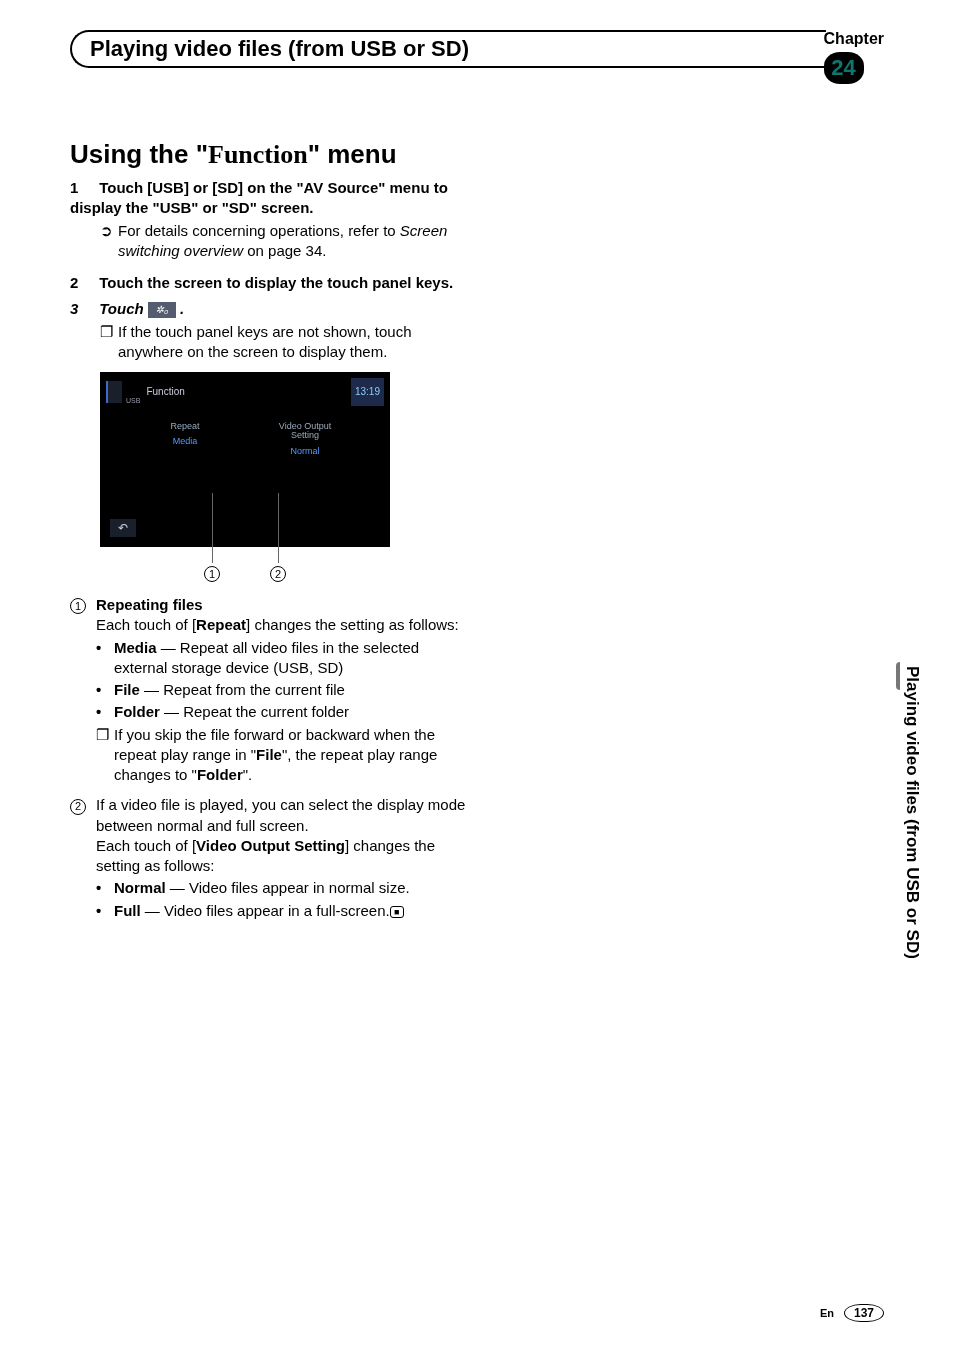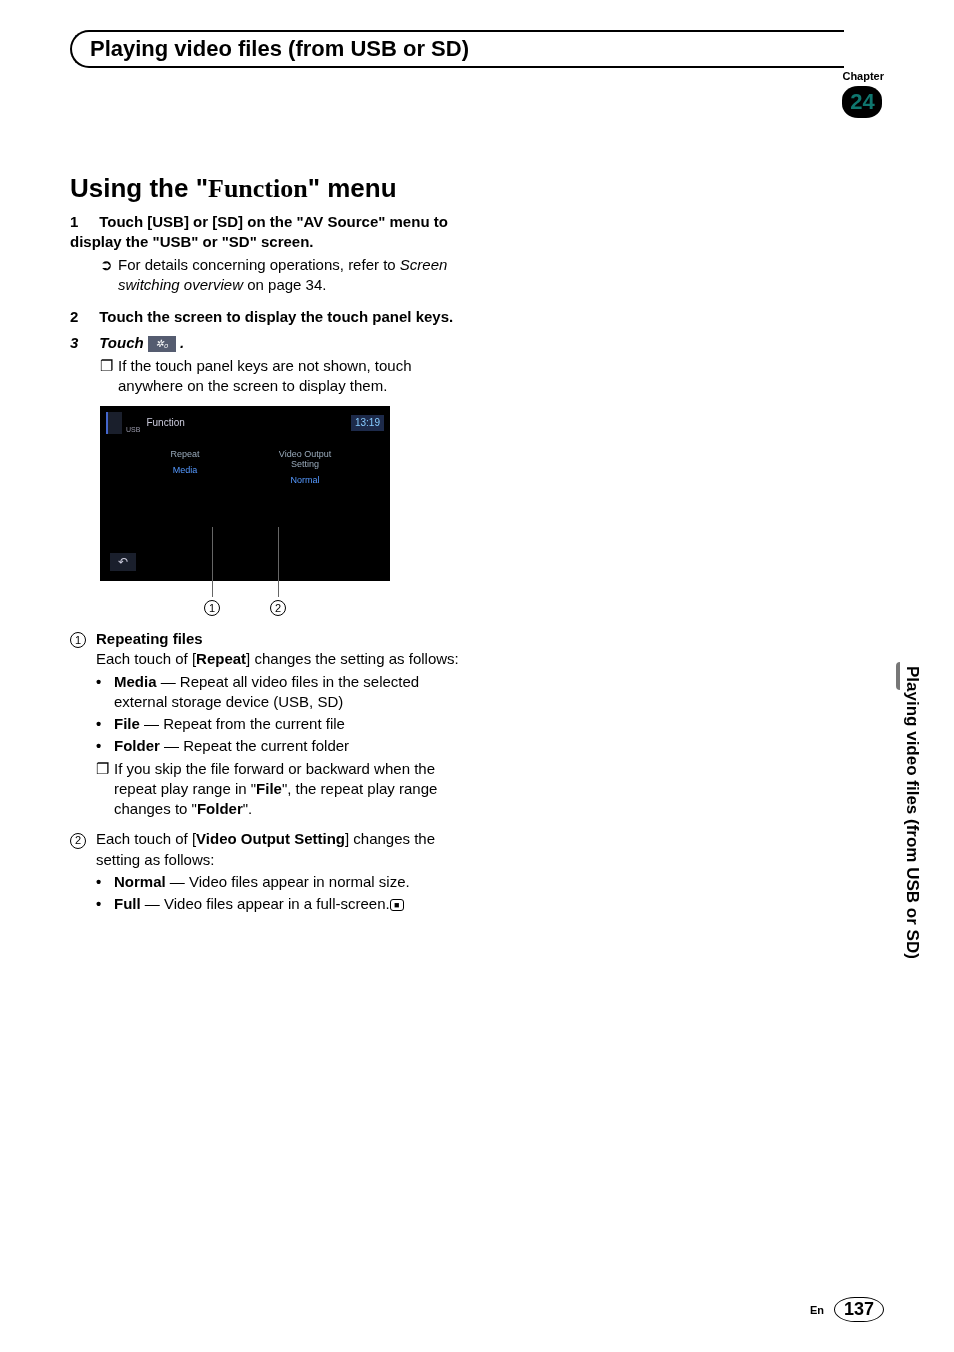--- a/index.html
+++ b/index.html
@@ -6,21 +6,21 @@
   body {
     font-family: Arial, Helvetica, sans-serif;
     width: 954px;
     height: 1352px;
     background: #fff;
     color: #000;
     position: relative;
     padding: 30px 70px 40px 70px;
   }
   .top-area { display: flex; align-items: flex-start; justify-content: space-between; }
-  .chapter-label { font-size: 11px; font-weight: bold; text-align: right; margin-bottom: 4px; margin-top: 40px; }
+  .chapter-label { font-size: 16px; font-weight: bold; text-align: right; margin-bottom: 4px; }
   .badge {
     background: #000; color: #0f766e; font-weight: bold; font-size: 22px;
     width: 40px; height: 32px; border-radius: 16px / 14px;
     display: flex; align-items: center; justify-content: center;
   }
   .header-title-wrap {
     flex: 1; border: 2px solid #000; border-right: none;
     border-radius: 20px 0 0 20px; padding: 4px 18px; margin-right: -2px;
   }
   .header-title { font-size: 22px; font-weight: bold; }
@@ -39,21 +39,21 @@
     font-size: 10px; vertical-align: middle; padding-bottom:1px;
   }
   .screenshot {
     width: 290px; height: 175px; background: #000; color: #aab;
     margin: 10px 0 6px 30px; position: relative; font-size: 10px;
   }
   .ss-topbar { display: flex; align-items: center; padding: 6px 6px 10px 6px; }
   .ss-usb { background:#1a1f2c; width:16px; height:22px; margin-right:4px; border-left:2px solid #46c;}
   .ss-usb-lbl { font-size:7px; color:#99a; margin-right:6px; align-self:flex-end;}
   .ss-func { color:#ccd; }
-  .ss-time { margin-left:auto; background:#1d2a4a; color:#8cf; padding:1px 4px; }
+  .ss-time { margin-left:auto; background:#1d2a4a; color:#8cf; padding:7px 4px; }
   .ss-cols { display:flex; justify-content:center; gap:40px; margin-top:6px;}
   .ss-col { text-align:center; width:80px;}
   .ss-col-top { color:#9ab; font-size:9px; line-height:1.1;}
   .ss-col-val { color:#59f; font-size:9px; margin-top:4px;}
   .ss-back {
     position:absolute; left:10px; bottom:10px; width:26px; height:18px;
     background:#1a1f2c; color:#ccd; display:flex; align-items:center; justify-content:center;
     font-size:12px;
   }
   .callout-lines { position:relative; margin-left:30px; width:290px; height:18px;}
@@ -80,21 +80,21 @@
   }
   .sidebar-tab { width:10px; height:28px; background:#777; border-radius:5px 0 0 5px; margin-top:2px;}
   .sidebar-text {
     writing-mode: vertical-rl; font-weight:bold; font-size:17px;
     background:#fff; padding:6px 2px;
   }
   .footer { position:absolute; bottom:30px; right:70px; display:flex; align-items:center; gap:10px;}
   .footer-en { font-size:11px; font-weight:bold;}
   .footer-page {
     border:1.5px solid #000; border-radius:50%/60%; padding:1px 9px;
-    font-size:18px; font-weight:bold;
+    font-size:12px; font-weight:bold;
   }
 </style>
 </head>
 <body>
 
 <div class="top-area">
   <div class="header-title-wrap">
     <div class="header-title">Playing video files (from USB or SD)</div>
   </div>
   <div>
@@ -190,20 +190,21 @@
         <div class="bullet-text">
           <span>If you skip the file forward or backward when the repeat play range in "</span><span class="bold">File</span><span>", the repeat play range changes to "</span><span class="bold">Folder</span><span>".</span>
         </div>
       </div>
     </div>
   </div>
 
   <div class="def-row">
     <div class="def-num"><span>2</span></div>
     <div class="def-body">
+      <div>If a video file is played, you can select the display mode between normal and full screen.</div>
       <div>
         <span>Each touch of [</span><span class="bold">Video Output Setting</span><span>] changes the setting as follows:</span>
       </div>
       <div class="bullet-row">
         <div class="bullet-dot">•</div>
         <div class="bullet-text"><span class="bold">Normal</span><span> — Video files appear in normal size.</span></div>
       </div>
       <div class="bullet-row">
         <div class="bullet-dot">•</div>
         <div class="bullet-text"><span class="bold">Full</span><span> — Video files appear in a full-screen.</span><span class="end-mark">■</span></div>

